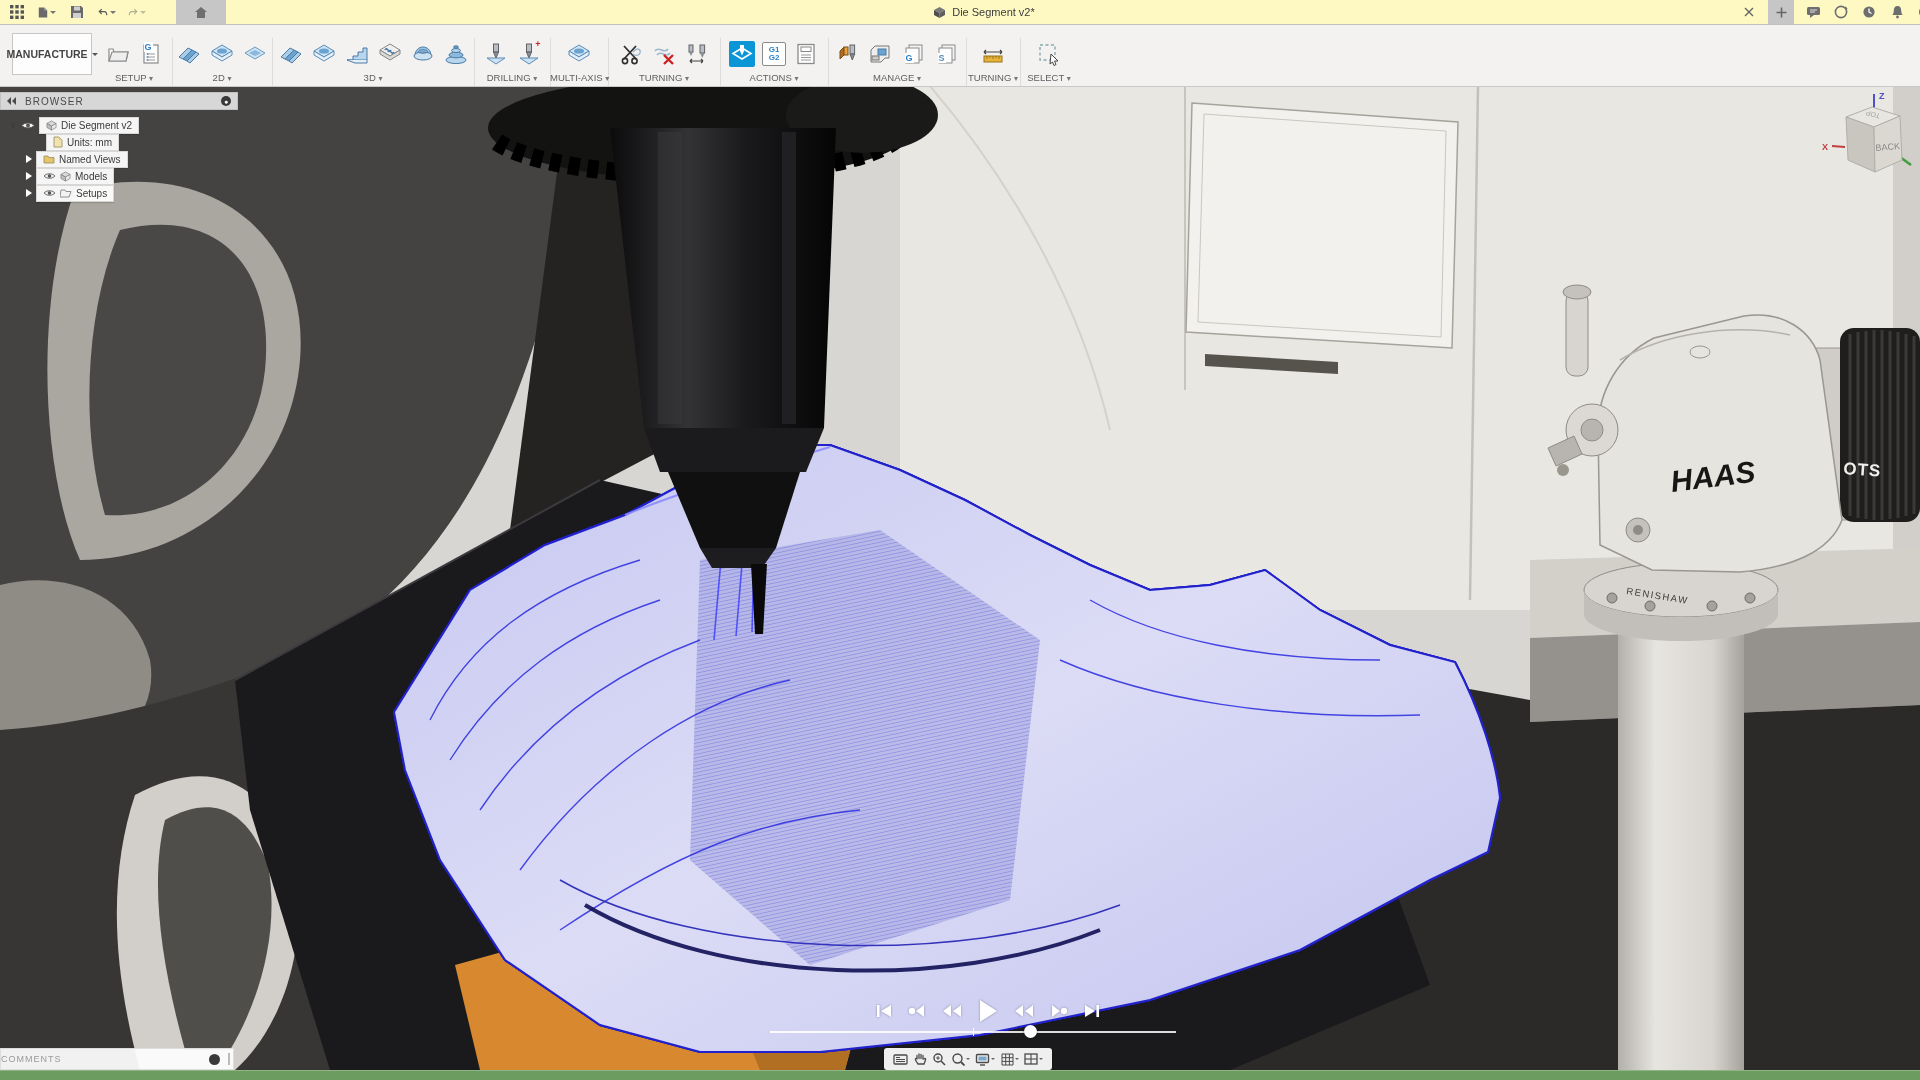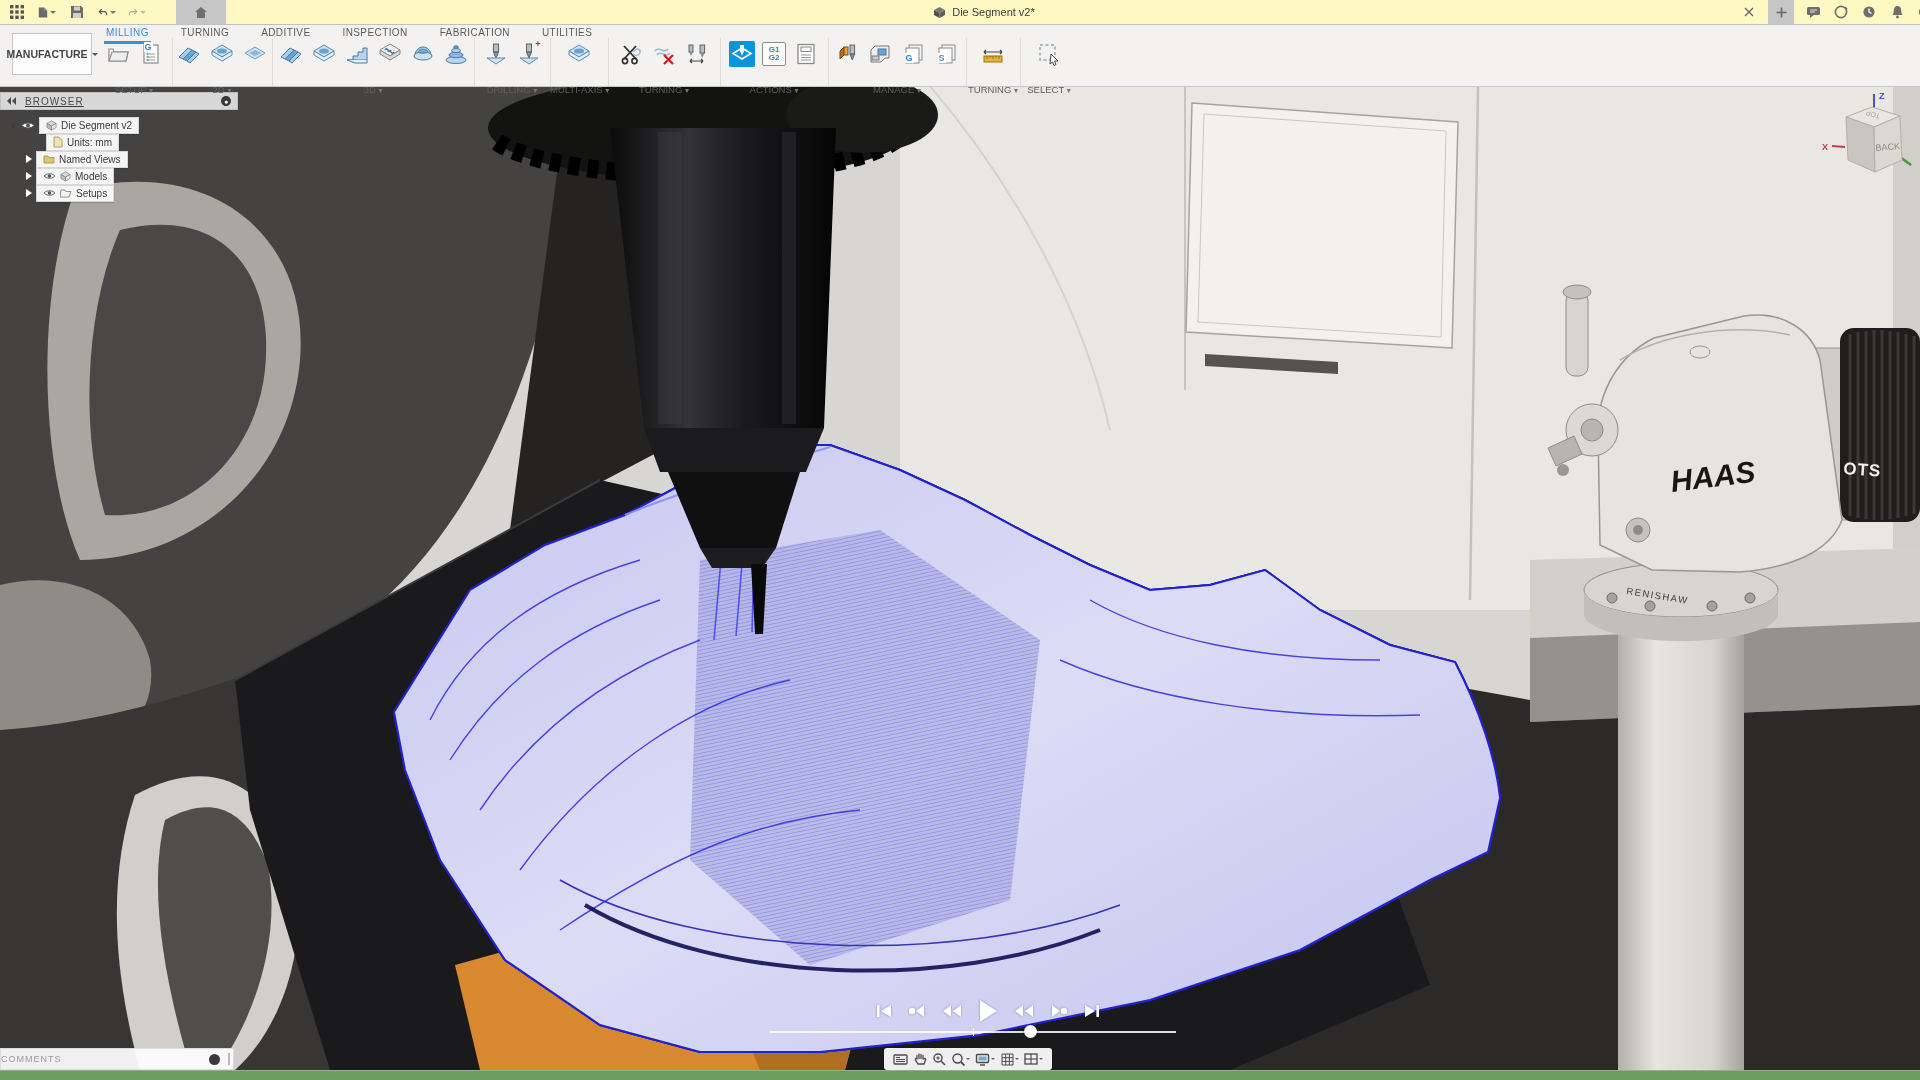--- a/index.html
+++ b/index.html
@@ -21,33 +21,33 @@
   
   .ribbon{position:absolute;top:24px;left:0;width:1920px;height:62px;background:#f3f2f1;border-bottom:1px solid #c9c8c7;z-index:49;}
   .tabs{position:absolute;left:104px;top:1px;display:flex;gap:28px;}
   .rtab{font-size:10px;color:#5a5a5a;letter-spacing:.4px;padding:2px 2px 3px;cursor:default;}
   .rtab.active{color:#3d8fd0;border-bottom:3px solid #3d8fd0;}
   .wsbtn{position:absolute;left:12px;top:9px;width:78px;height:40px;background:#fdfdfd;border:1px solid #c7c6c5;
          display:flex;align-items:center;justify-content:center;font-size:10.5px;font-weight:bold;color:#454545;text-align:center;}
   .wsbtn:after{content:"";border:3.5px solid transparent;border-top-color:#555;margin-left:4px;transform:translateY(2px);}
   .rgroup{position:absolute;top:14px;height:48px;border-right:1px solid #dddcdb;}
   .ricons{display:flex;justify-content:center;align-items:center;gap:7px;height:32px;}
-  .rlabel{text-align:center;font-size:9.5px;color:#5f5f5f;margin-top:14px;white-space:nowrap;}
+  .rlabel{text-align:center;font-size:9.5px;color:#5f5f5f;margin-top:2px;white-space:nowrap;}
   .rlabel .caret{font-size:8px;color:#777;}
   .ric{width:26px;height:26px;display:flex;align-items:center;justify-content:center;position:relative;}
   .ric svg{width:24px;height:24px;display:block;}
   .ric.sim{background:#0a96d6;border-radius:2px;}
   .ric.post{border:1.5px solid #8a8a8a;border-radius:2px;width:22px;height:22px;background:#fff;
             flex-direction:column;font-size:8px;font-weight:bold;color:#2a7fc9;line-height:8px;}
   .pl{position:absolute;left:4px;bottom:4px;font-style:normal;font-size:9px;font-weight:bold;color:#2a7fc9;background:#fff;padding:0 1px;}
   
   .scene{position:absolute;top:86px;left:0;width:1920px;height:984px;z-index:1;}
   .greenstrip{position:absolute;top:1070px;left:0;width:1920px;height:10px;background:#6d9c60;z-index:60;border-top:1px solid #8fb585;}
   
-  .browser{position:absolute;left:0;top:92px;width:238px;z-index:20;font-size:10px;color:#3a3a3a;text-decoration:underline;}
+  .browser{position:absolute;left:0;top:92px;width:238px;z-index:20;font-size:10px;color:#3a3a3a;}
   .bheader{height:16px;background:rgba(228,228,228,.92);display:flex;align-items:center;gap:8px;padding:0 6px;border:1px solid rgba(180,180,180,.6);}
   .bheader .btxt{letter-spacing:1px;color:#4a4a4a;flex:1;}
   .bgear{width:10px;height:10px;border-radius:50%;background:#3a3a3a;color:#fff;font-size:7px;display:flex;align-items:center;justify-content:center;}
   .brow{position:absolute;display:flex;align-items:center;gap:4px;height:22px;}
   .chip{display:inline-flex;align-items:center;gap:4px;background:rgba(253,253,253,.96);border:1px solid #d8d7d6;
         padding:0 6px;height:15px;box-shadow:0 1px 1px rgba(0,0,0,.15);white-space:nowrap;}
   .tri-exp{width:0;height:0;border-left:5px solid #3c3c3c;border-top:5px solid transparent;transform:rotate(45deg);}
   .tri-col{width:0;height:0;border-top:4px solid transparent;border-bottom:4px solid transparent;border-left:6px solid #fdfdfd;
            filter:drop-shadow(0 0 1px #555);}
   .micon svg{display:block}
@@ -169,28 +169,20 @@
       <svg width="14" height="14" viewBox="0 0 14 14">
           <circle cx="7" cy="7" r="6" fill="#6e6e6e"></circle>
           <text x="7" y="10" font-size="9" font-weight="bold" fill="#fff" text-anchor="middle">?</text>
         </svg>
     </span>
     <span class="avatar"></span>
   </div>
 </div>
 
 <div class="ribbon">
-  <div class="tabs">
-    <span class="rtab active">MILLING</span>
-    <span class="rtab">TURNING</span>
-    <span class="rtab">ADDITIVE</span>
-    <span class="rtab">INSPECTION</span>
-    <span class="rtab">FABRICATION</span>
-    <span class="rtab">UTILITIES</span>
-  </div>
   <div class="wsbtn">
       <span>MANUFACTURE</span>
     </div>
 
   <svg width="0" height="0" style="position:absolute">
     <defs>
       <symbol id="sym-folder" viewBox="0 0 24 24">
           <path d="M3,7 V19 H20 L22,10 H8 L7,7 Z" fill="#fdfdfd" stroke="#8a8a8a" stroke-width="1.2"></path>
           <path d="M3,19 L6,10 H22 L20,19 Z" fill="#eee" stroke="#8a8a8a" stroke-width="1.2"></path>
         </symbol>

